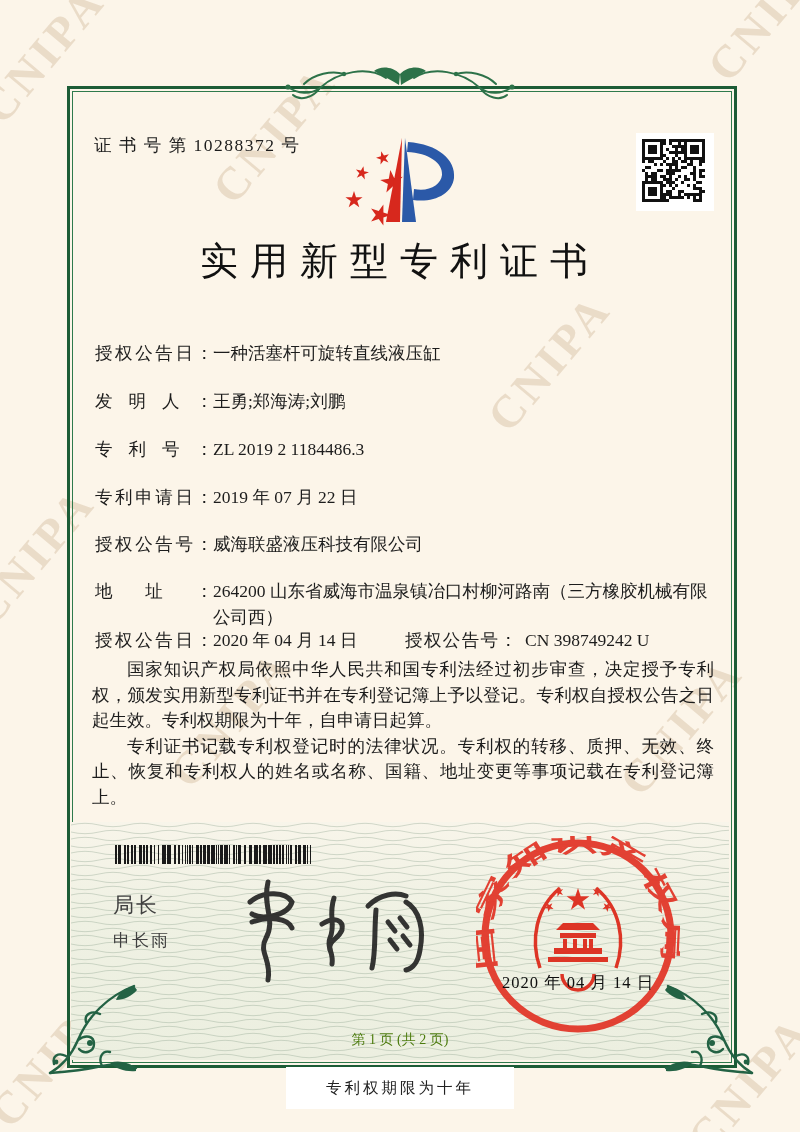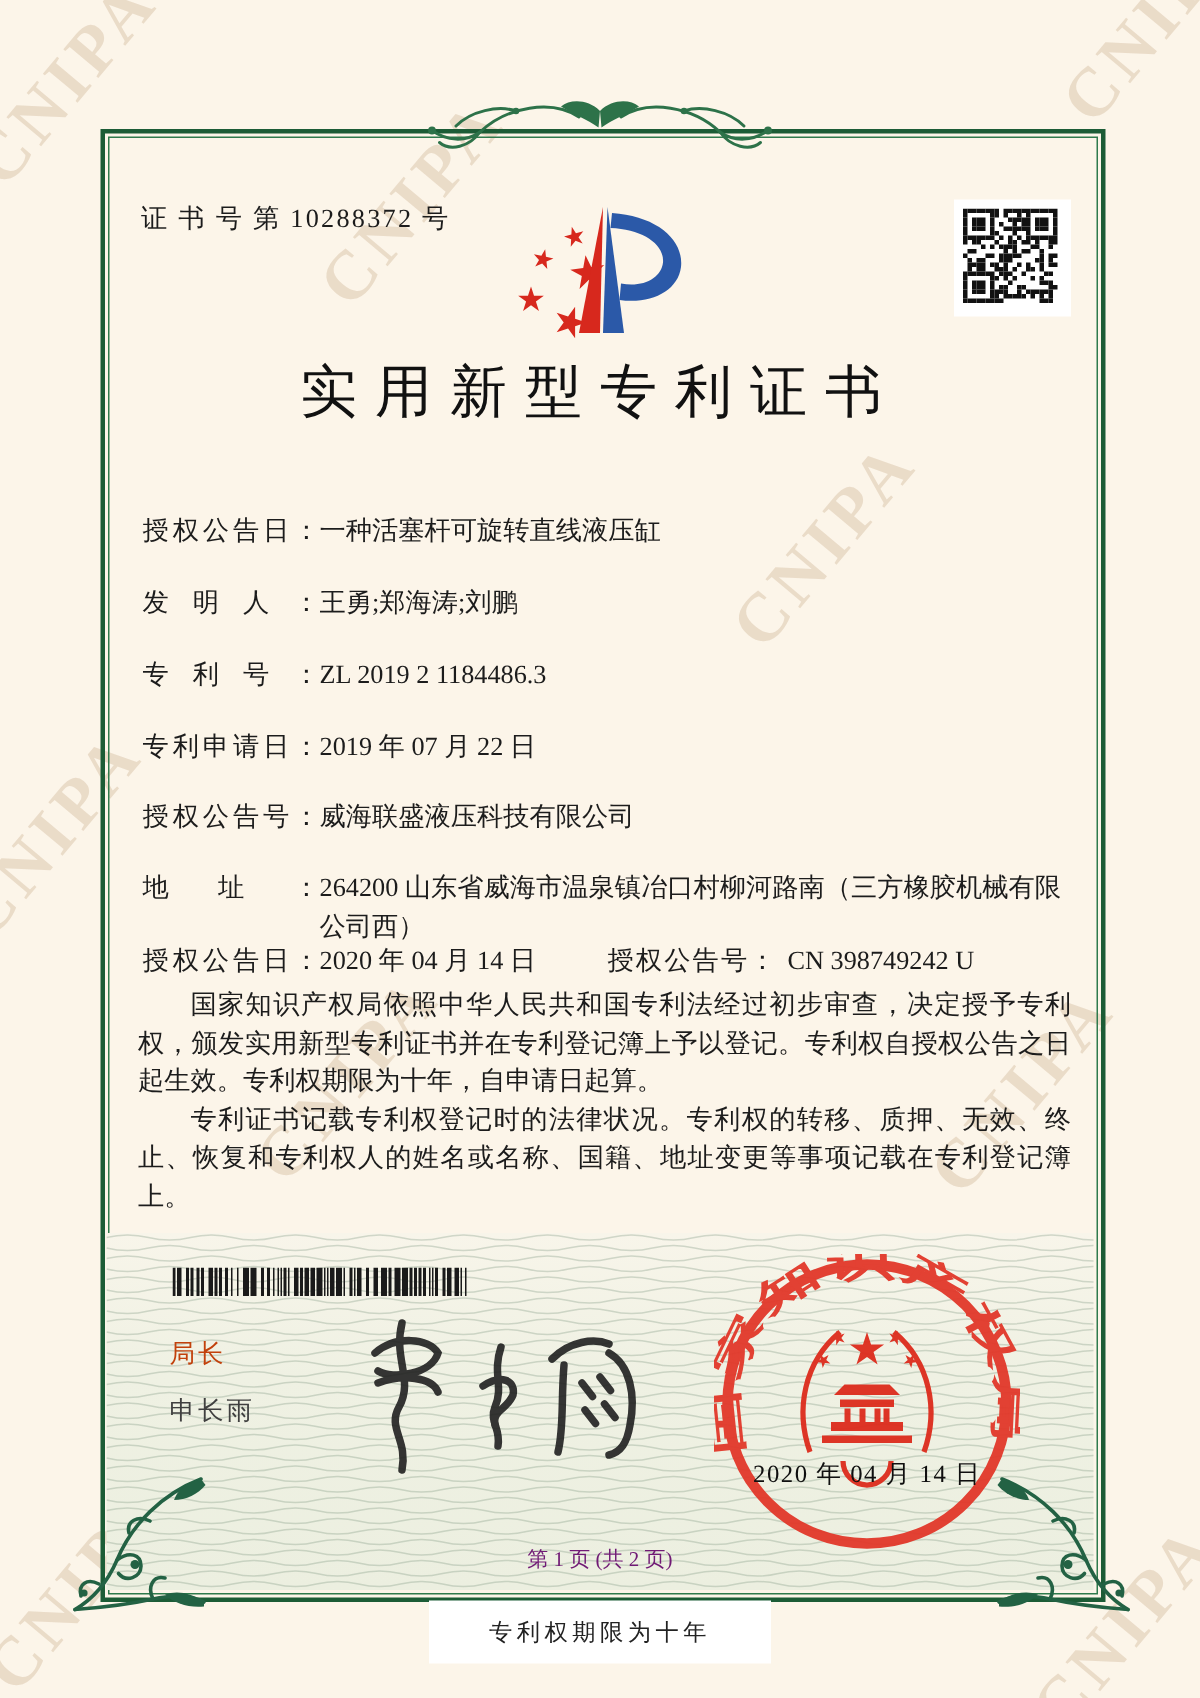--- a/index.html
+++ b/index.html
@@ -23,28 +23,28 @@
          letter-spacing:12px;z-index:2;color:#111;}
   .row{position:absolute;left:95px;width:622px;display:flex;font-size:17.5px;line-height:26px;z-index:2;}
   .lbl{width:118px;flex:none;text-align:justify;text-align-last:justify;white-space:nowrap;}
   .val{flex:1;}
   .val-fixed{width:192px;flex:none;}
   .lbl2{width:112px;flex:none;text-align:justify;text-align-last:justify;white-space:nowrap;}
   .paras{position:absolute;left:92px;top:657px;width:622px;z-index:2;font-size:17.5px;
          line-height:25.5px;text-align:justify;}
   .paras p{margin:0;text-indent:2em;}
   .barcode{position:absolute;left:115px;top:845px;z-index:2;}
-  .sig-role{position:absolute;left:113px;top:891px;font-size:17px;z-index:2;color:#c2410c;
+  .sig-role{position:absolute;left:113px;top:891px;font-size:21px;z-index:2;color:#404040;
             font-family:"Liberation Sans",sans-serif;letter-spacing:2px;}
   .sig-name{position:absolute;left:113px;top:929px;font-size:17px;z-index:2;color:#404040;
             font-family:"Liberation Sans",sans-serif;letter-spacing:2px;}
   .signature{position:absolute;left:238px;top:876px;z-index:2;}
   .seal{position:absolute;left:476px;top:836px;z-index:3;opacity:.95;}
   .seal-date{position:absolute;left:502px;top:972px;z-index:4;font-size:16.5px;letter-spacing:1px;color:#0f0f0f;}
-  .pageinfo{position:absolute;left:0;right:0;top:1031px;text-align:center;font-size:14px;z-index:2;color:#701a75;}
+  .pageinfo{position:absolute;left:0;right:0;top:1031px;text-align:center;font-size:14px;z-index:2;color:#4d7c0f;}
   .notebox{position:absolute;left:286px;top:1067px;width:228px;height:42px;background:#ffffff;z-index:4;
            display:flex;align-items:center;justify-content:center;font-size:15.5px;letter-spacing:3px;color:#222;}
   .ornament-top{position:absolute;left:280px;top:54px;z-index:2;}
   .corner{position:absolute;z-index:4;}
   .corner.bl{left:44px;top:980px;}
   .corner.br{left:662px;top:980px;transform:scaleX(-1);}
   svg{display:block;}
 </style>
 </head>
 <body>

